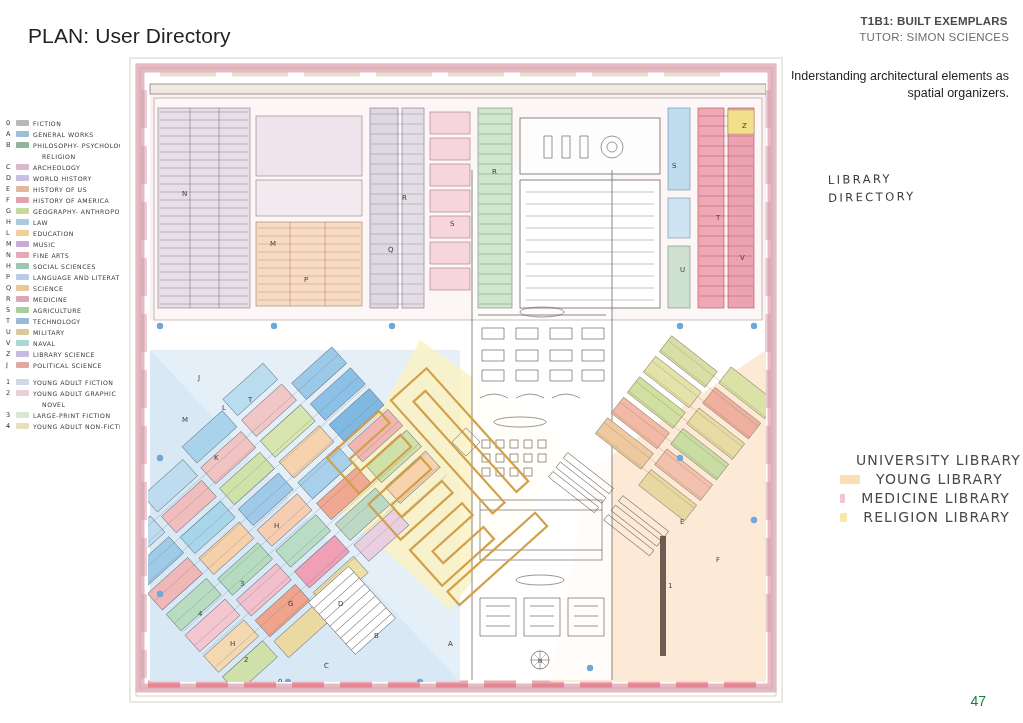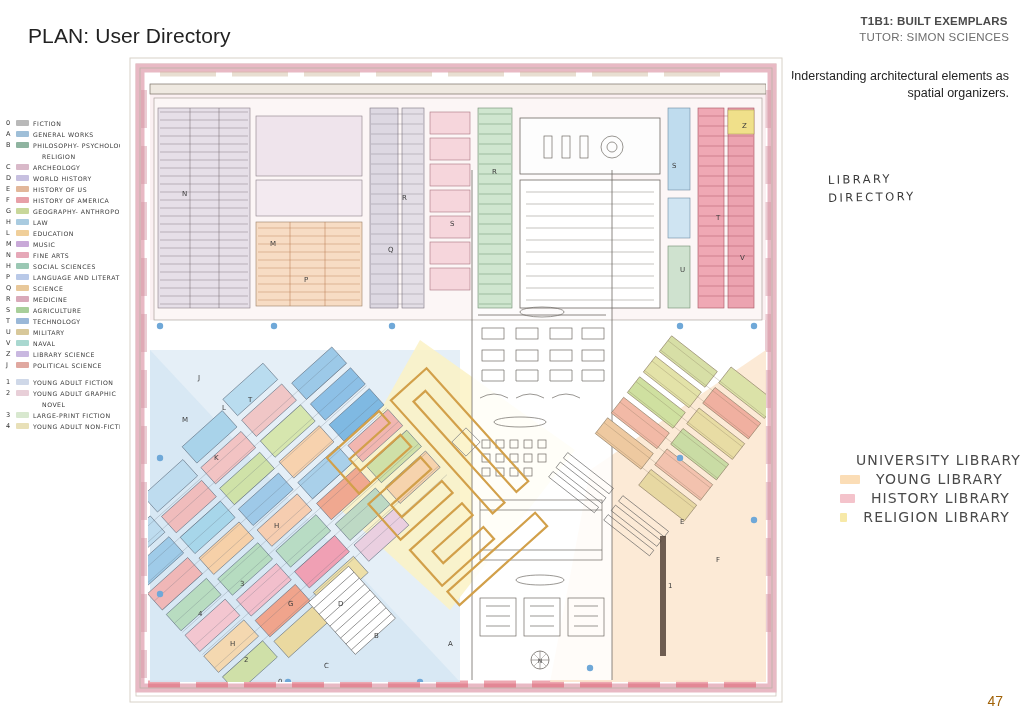--- a/index.html
+++ b/index.html
@@ -49,24 +49,24 @@
     right: 14px;
     top: 68px;
     width: 260px;
     text-align: right;
     font-size: 12.5px;
     line-height: 1.35;
     color: #242424;
   }
   .page-number {
     position: absolute;
-    right: 20px;
+    right: 37px;
     bottom: 14px;
     font-size: 14px;
-    color: #a16207;
+    color: #15803d;
   }
 
   
   .handwrite {
     font-family: "DejaVu Sans", sans-serif;
     color: #3a3a3a;
   }
   .lib-dir {
     position: absolute;
     left: 828px;
@@ -177,21 +177,21 @@
   <div class="legend-row">
     <span class="legend-sw" style="background:#bcdcef"></span>
     <span class="legend-lbl">UNIVERSITY LIBRARY</span>
   </div>
   <div class="legend-row">
     <span class="legend-sw" style="background:#fbddb6"></span>
     <span class="legend-lbl">YOUNG LIBRARY</span>
   </div>
   <div class="legend-row">
     <span class="legend-sw" style="background:#f4c3cb"></span>
-    <span class="legend-lbl">HISTORY LIBRARY</span>
+    <span class="legend-lbl">MEDICINE LIBRARY</span>
   </div>
   <div class="legend-row">
     <span class="legend-sw" style="background:#f7e9a8"></span>
     <span class="legend-lbl">RELIGION LIBRARY</span>
   </div>
 </div>
 
 <div class="key" id="key-list">
     <div class="key-row">
       <span class="key-code">0</span>

